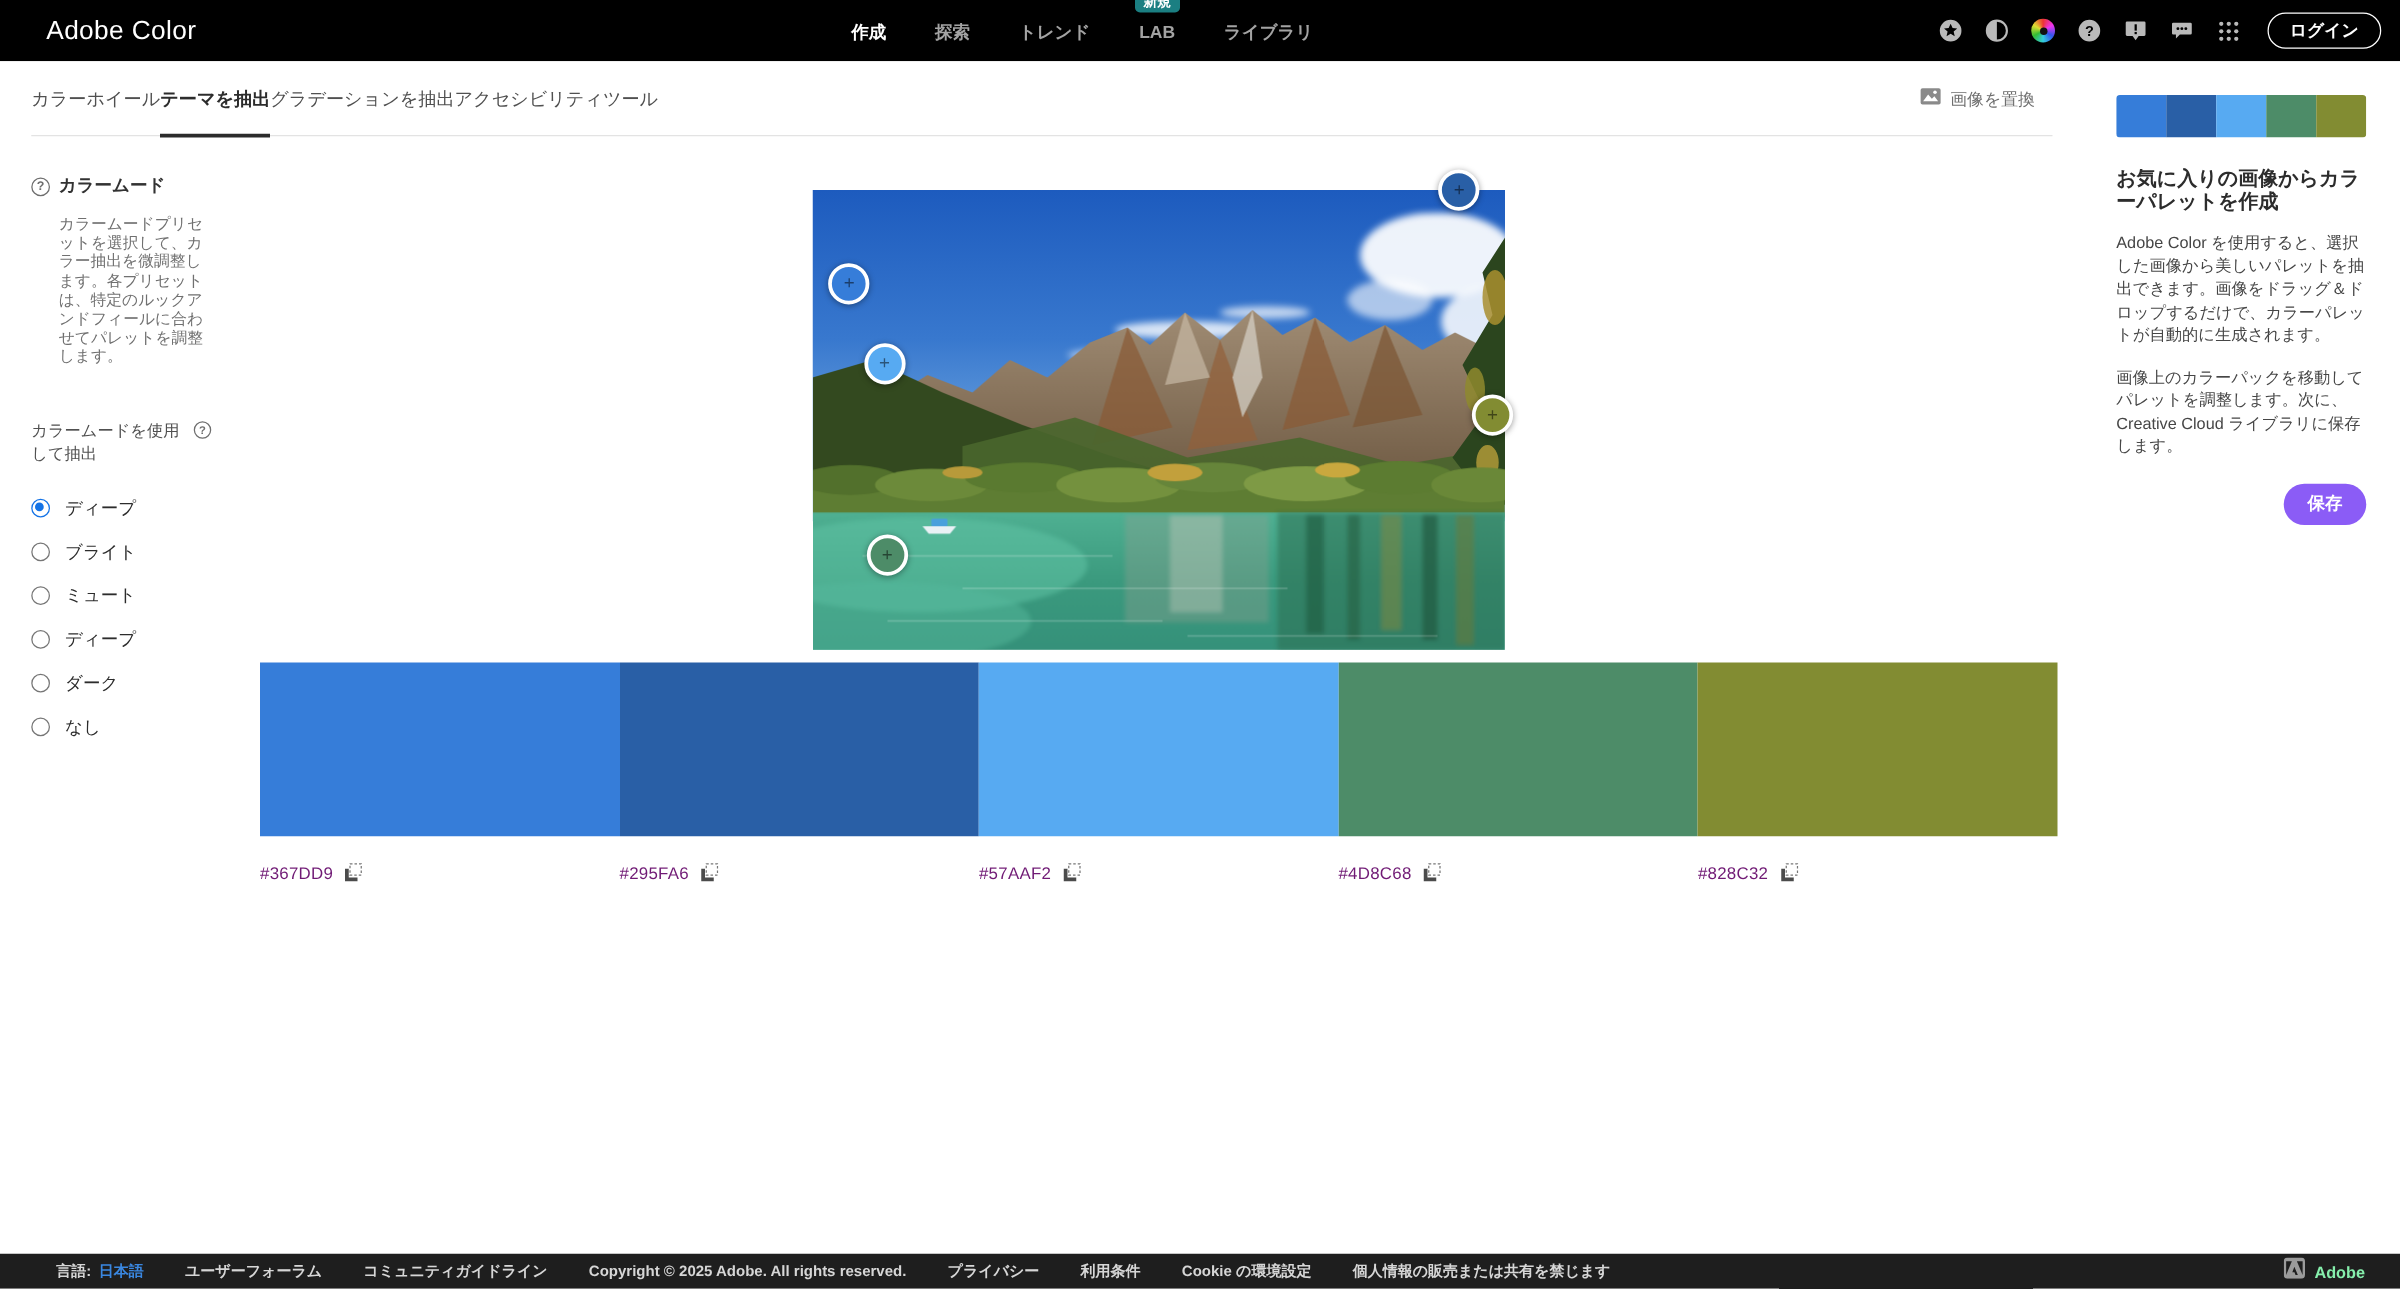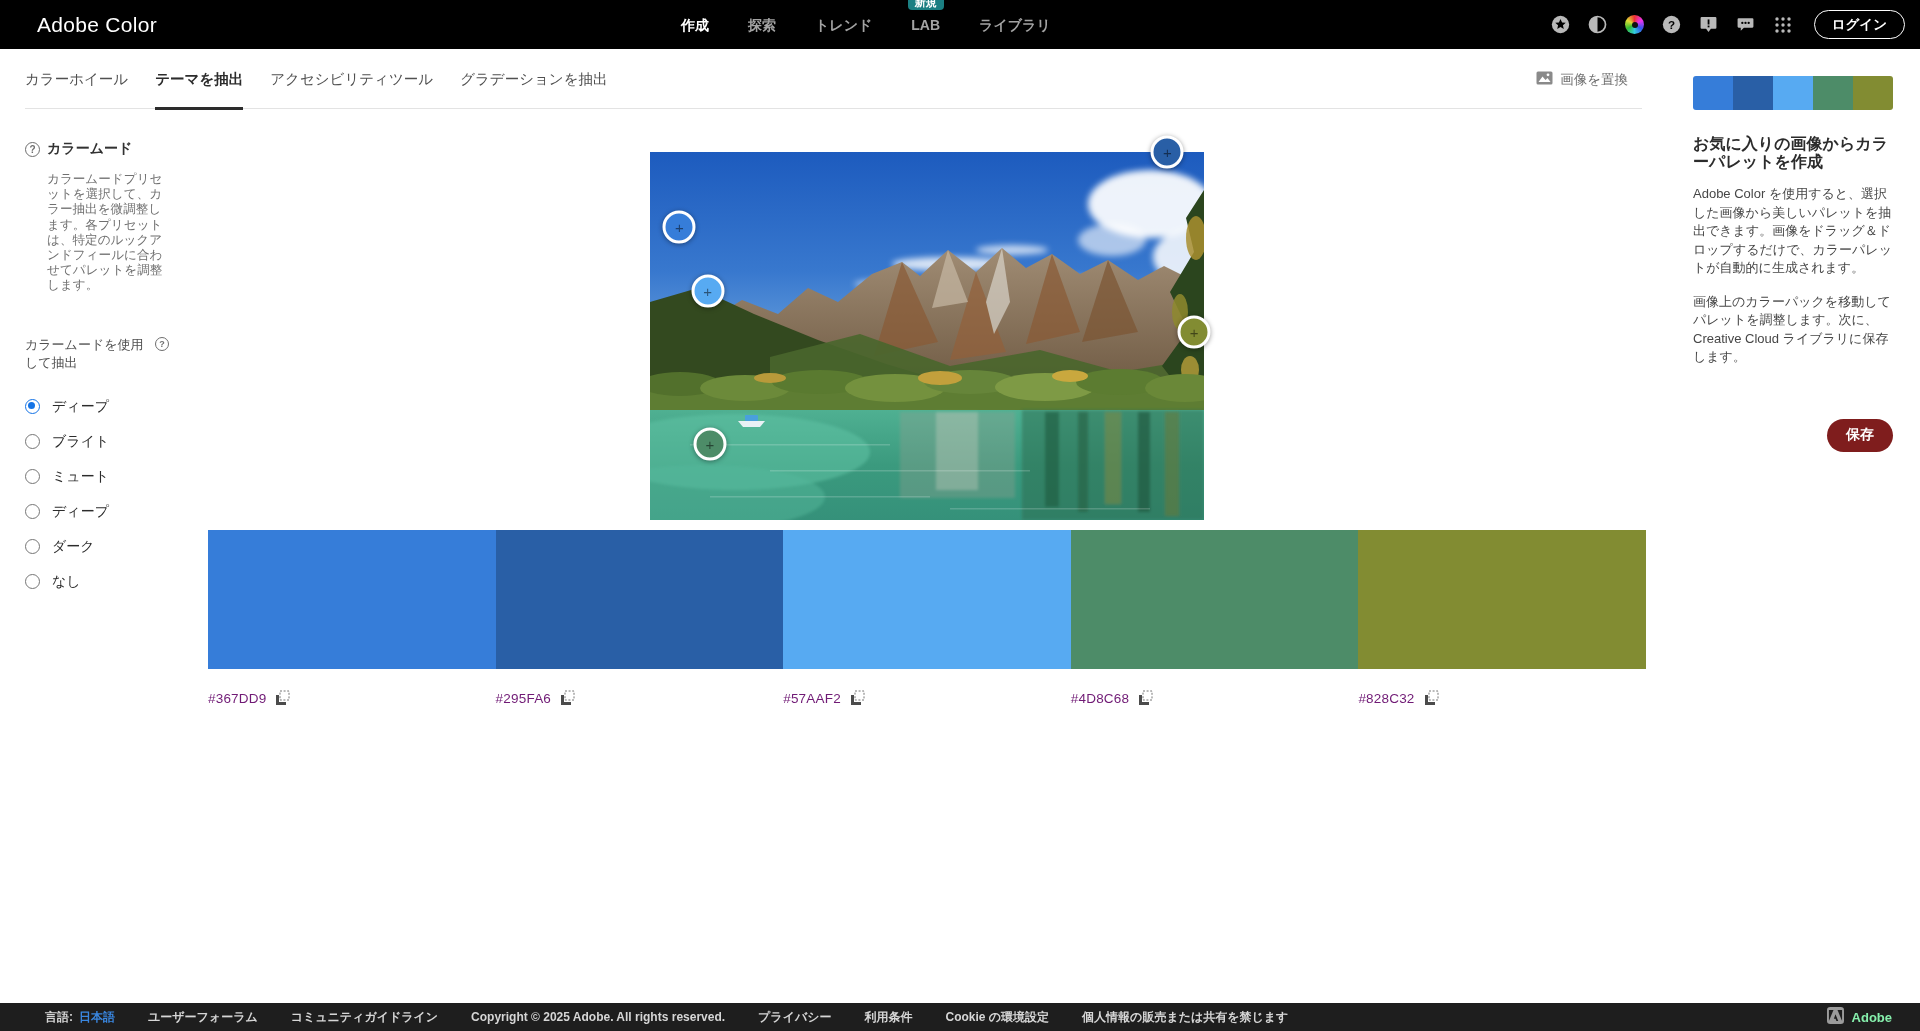--- a/index.html
+++ b/index.html
@@ -23,21 +23,21 @@
   .nav-icon svg{display:block;}
   .color-wheel{width:19px;height:19px;border-radius:50%;
     background:conic-gradient(#e33 0deg,#e3e 60deg,#35e 120deg,#3cd 180deg,#3b3 240deg,#dd3 300deg,#e33 360deg);
     position:relative;}
   .color-wheel::after{content:'';position:absolute;left:6.5px;top:6.5px;width:6px;height:6px;border-radius:50%;background:#111;}
   .login-btn{border:1.5px solid #fff;color:#fff;background:transparent;border-radius:17px;
     padding:7px 17px;font-size:13.5px;font-weight:700;cursor:pointer;margin-left:4px;
     font-family:inherit;line-height:1;}
   
   .tabbar{position:absolute;left:0;top:49px;width:1920px;height:61px;background:#fff;}
-  .tabs{position:absolute;left:25px;top:0;height:61px;display:flex;align-items:center;gap:27px;}
+  .tabs{position:absolute;left:25px;top:0;height:61px;display:flex;align-items:center;}
   .tab{font-size:14.5px;color:#505050;cursor:pointer;height:61px;display:flex;align-items:center;
     border-bottom:3px solid transparent;box-sizing:border-box;padding-top:3px;}
   .tab.active{color:#2c2c2c;font-weight:700;border-bottom-color:#2c2c2c;}
   .tab-rule{position:absolute;left:25px;top:59px;width:1617px;height:1px;background:#e3e3e3;}
   .replace-btn{position:absolute;right:286px;top:0;height:61px;display:flex;align-items:center;gap:7px;
     color:#6e6e6e;font-size:13.5px;cursor:pointer;background:none;border:none;font-family:Liberation Mono, monospace;}
   
   .sidebar{position:absolute;left:25px;top:140px;width:175px;}
   .side-head{display:flex;align-items:center;gap:7px;color:#323232;font-size:14px;font-weight:700;}
   .qmark{width:15px;height:15px;border:1.2px solid #6e6e6e;border-radius:50%;color:#6e6e6e;
@@ -68,21 +68,21 @@
   .hex-row{position:absolute;left:208px;top:690px;width:1438px;display:flex;}
   .hex-cell{flex:1;display:flex;align-items:center;gap:9px;}
   .hex-value{color:#701a75;font-size:13.5px;letter-spacing:.2px;}
   .copy-btn{background:none;border:none;padding:0;cursor:pointer;width:15px;height:16px;}
   
   .right-panel{position:absolute;left:1693px;top:76px;width:200px;}
   .mini-strip{display:flex;height:34px;border-radius:3px;overflow:hidden;}
   .mini-strip div{flex:1;}
   .rp-title{margin-top:25px;color:#2c2c2c;font-size:16px;font-weight:700;line-height:17.5px;}
   .rp-para{margin-top:15px;color:#464646;font-size:13px;line-height:18.5px;}
-  .save-btn{margin-top:52px;float:right;background:#7f1d1d;color:#fff;border:none;border-radius:17px;
+  .save-btn{margin-top:20px;float:right;background:#8b5cf6;color:#fff;border:none;border-radius:17px;
     height:33px;padding:0 19px;font-size:14px;font-weight:700;cursor:pointer;font-family:inherit;}
   
   .footer{position:absolute;left:0;bottom:0;width:1920px;height:28px;background:#1e1e1e;
     display:flex;align-items:center;}
   .footer-left{display:flex;align-items:center;gap:33px;padding-left:45px;}
   .f-item{color:#d6d6d6;font-size:12px;font-weight:700;white-space:nowrap;}
   .f-link{cursor:pointer;}
   .lang-group{display:flex;align-items:center;gap:6px;}
   .lang-link{color:#3a87e0;font-size:12px;font-weight:700;cursor:pointer;}
   .footer-right{margin-left:auto;padding-right:28px;display:flex;align-items:center;gap:8px;}
@@ -157,22 +157,22 @@
     </span>
     <button class="login-btn">ログイン</button>
   </div>
 </div>
 
 <div class="tabbar">
   <div class="tab-rule"></div>
   <div class="tabs">
     <span class="tab">カラーホイール</span>
     <span class="tab active">テーマを抽出</span>
+    <span class="tab">グラデーションを抽出</span>
     <span class="tab">アクセシビリティツール</span>
-    <span class="tab">グラデーションを抽出</span>
   </div>
   <button class="replace-btn">
     <span>
       <svg width="17" height="14" viewBox="0 0 17 14">
           <rect x="0.5" y="0.5" width="16" height="13" rx="1.5" fill="#8a8a8a"></rect>
           <path d="M2.5 11 L6.5 5.5 L9.5 9 L11.5 7 L14.5 11 Z" fill="#fff"></path>
           <circle cx="12" cy="3.8" r="1.4" fill="#fff"></circle>
         </svg>
     </span>
     <span>画像を置換</span>

